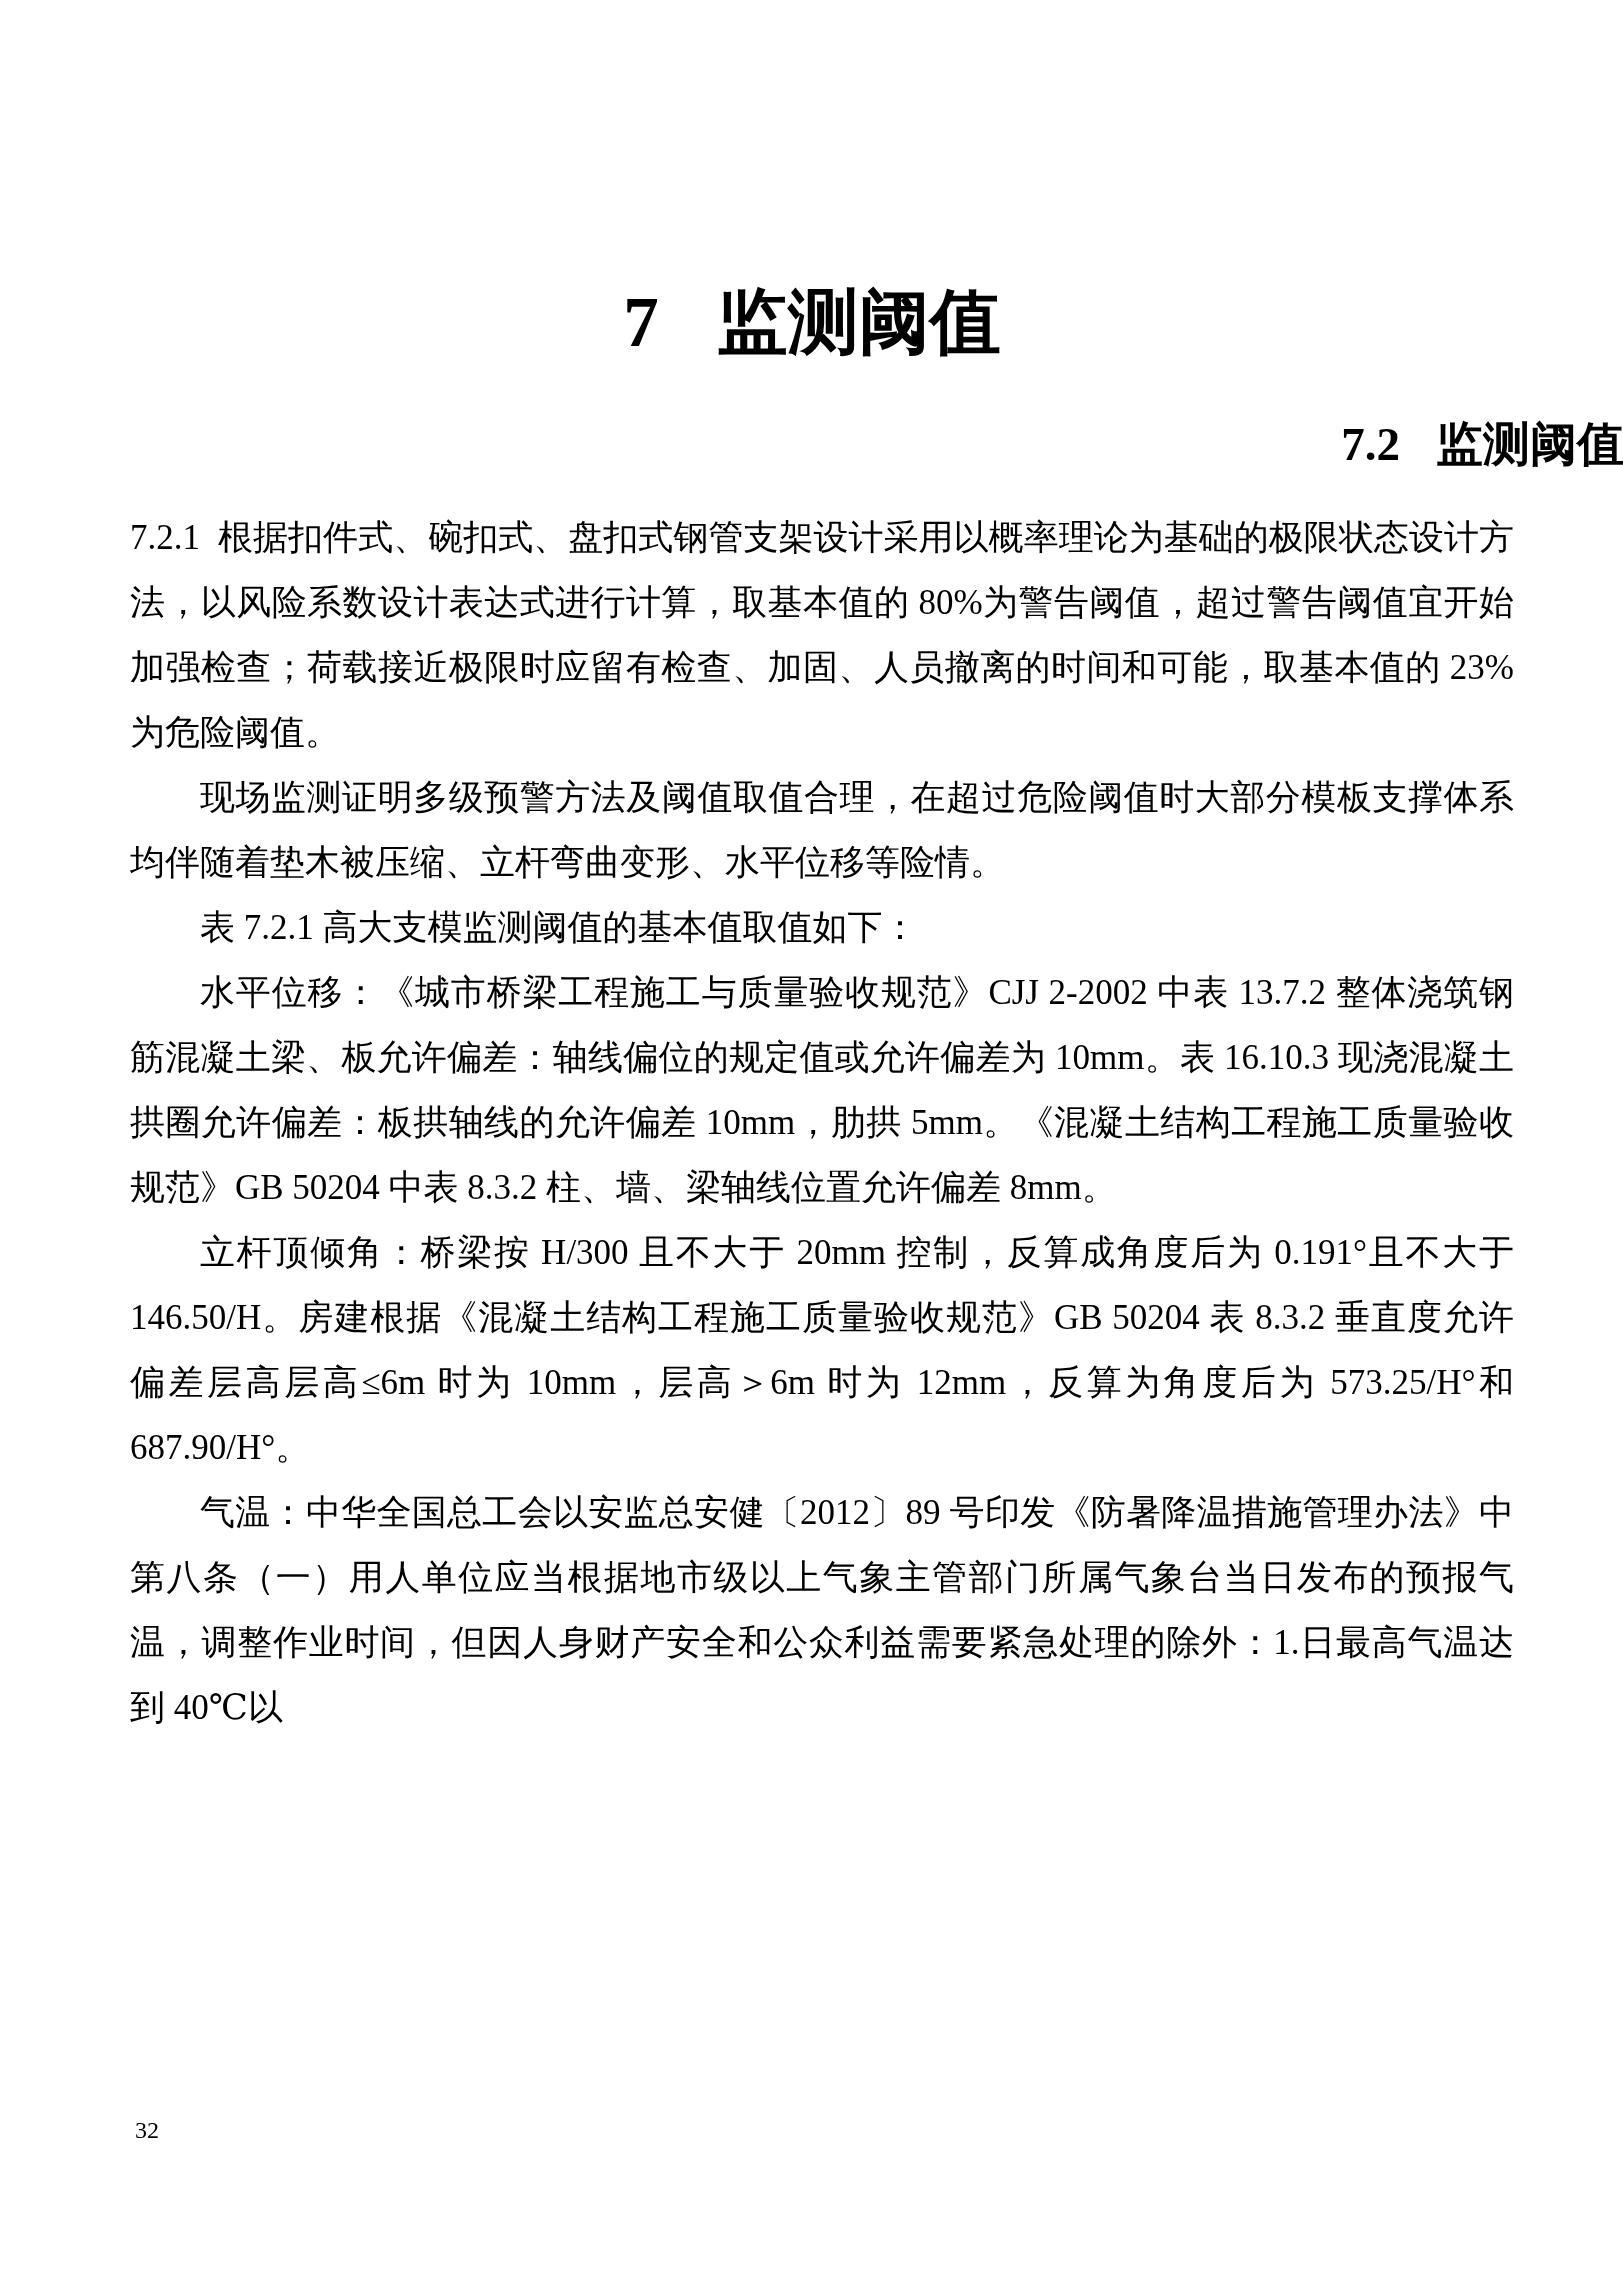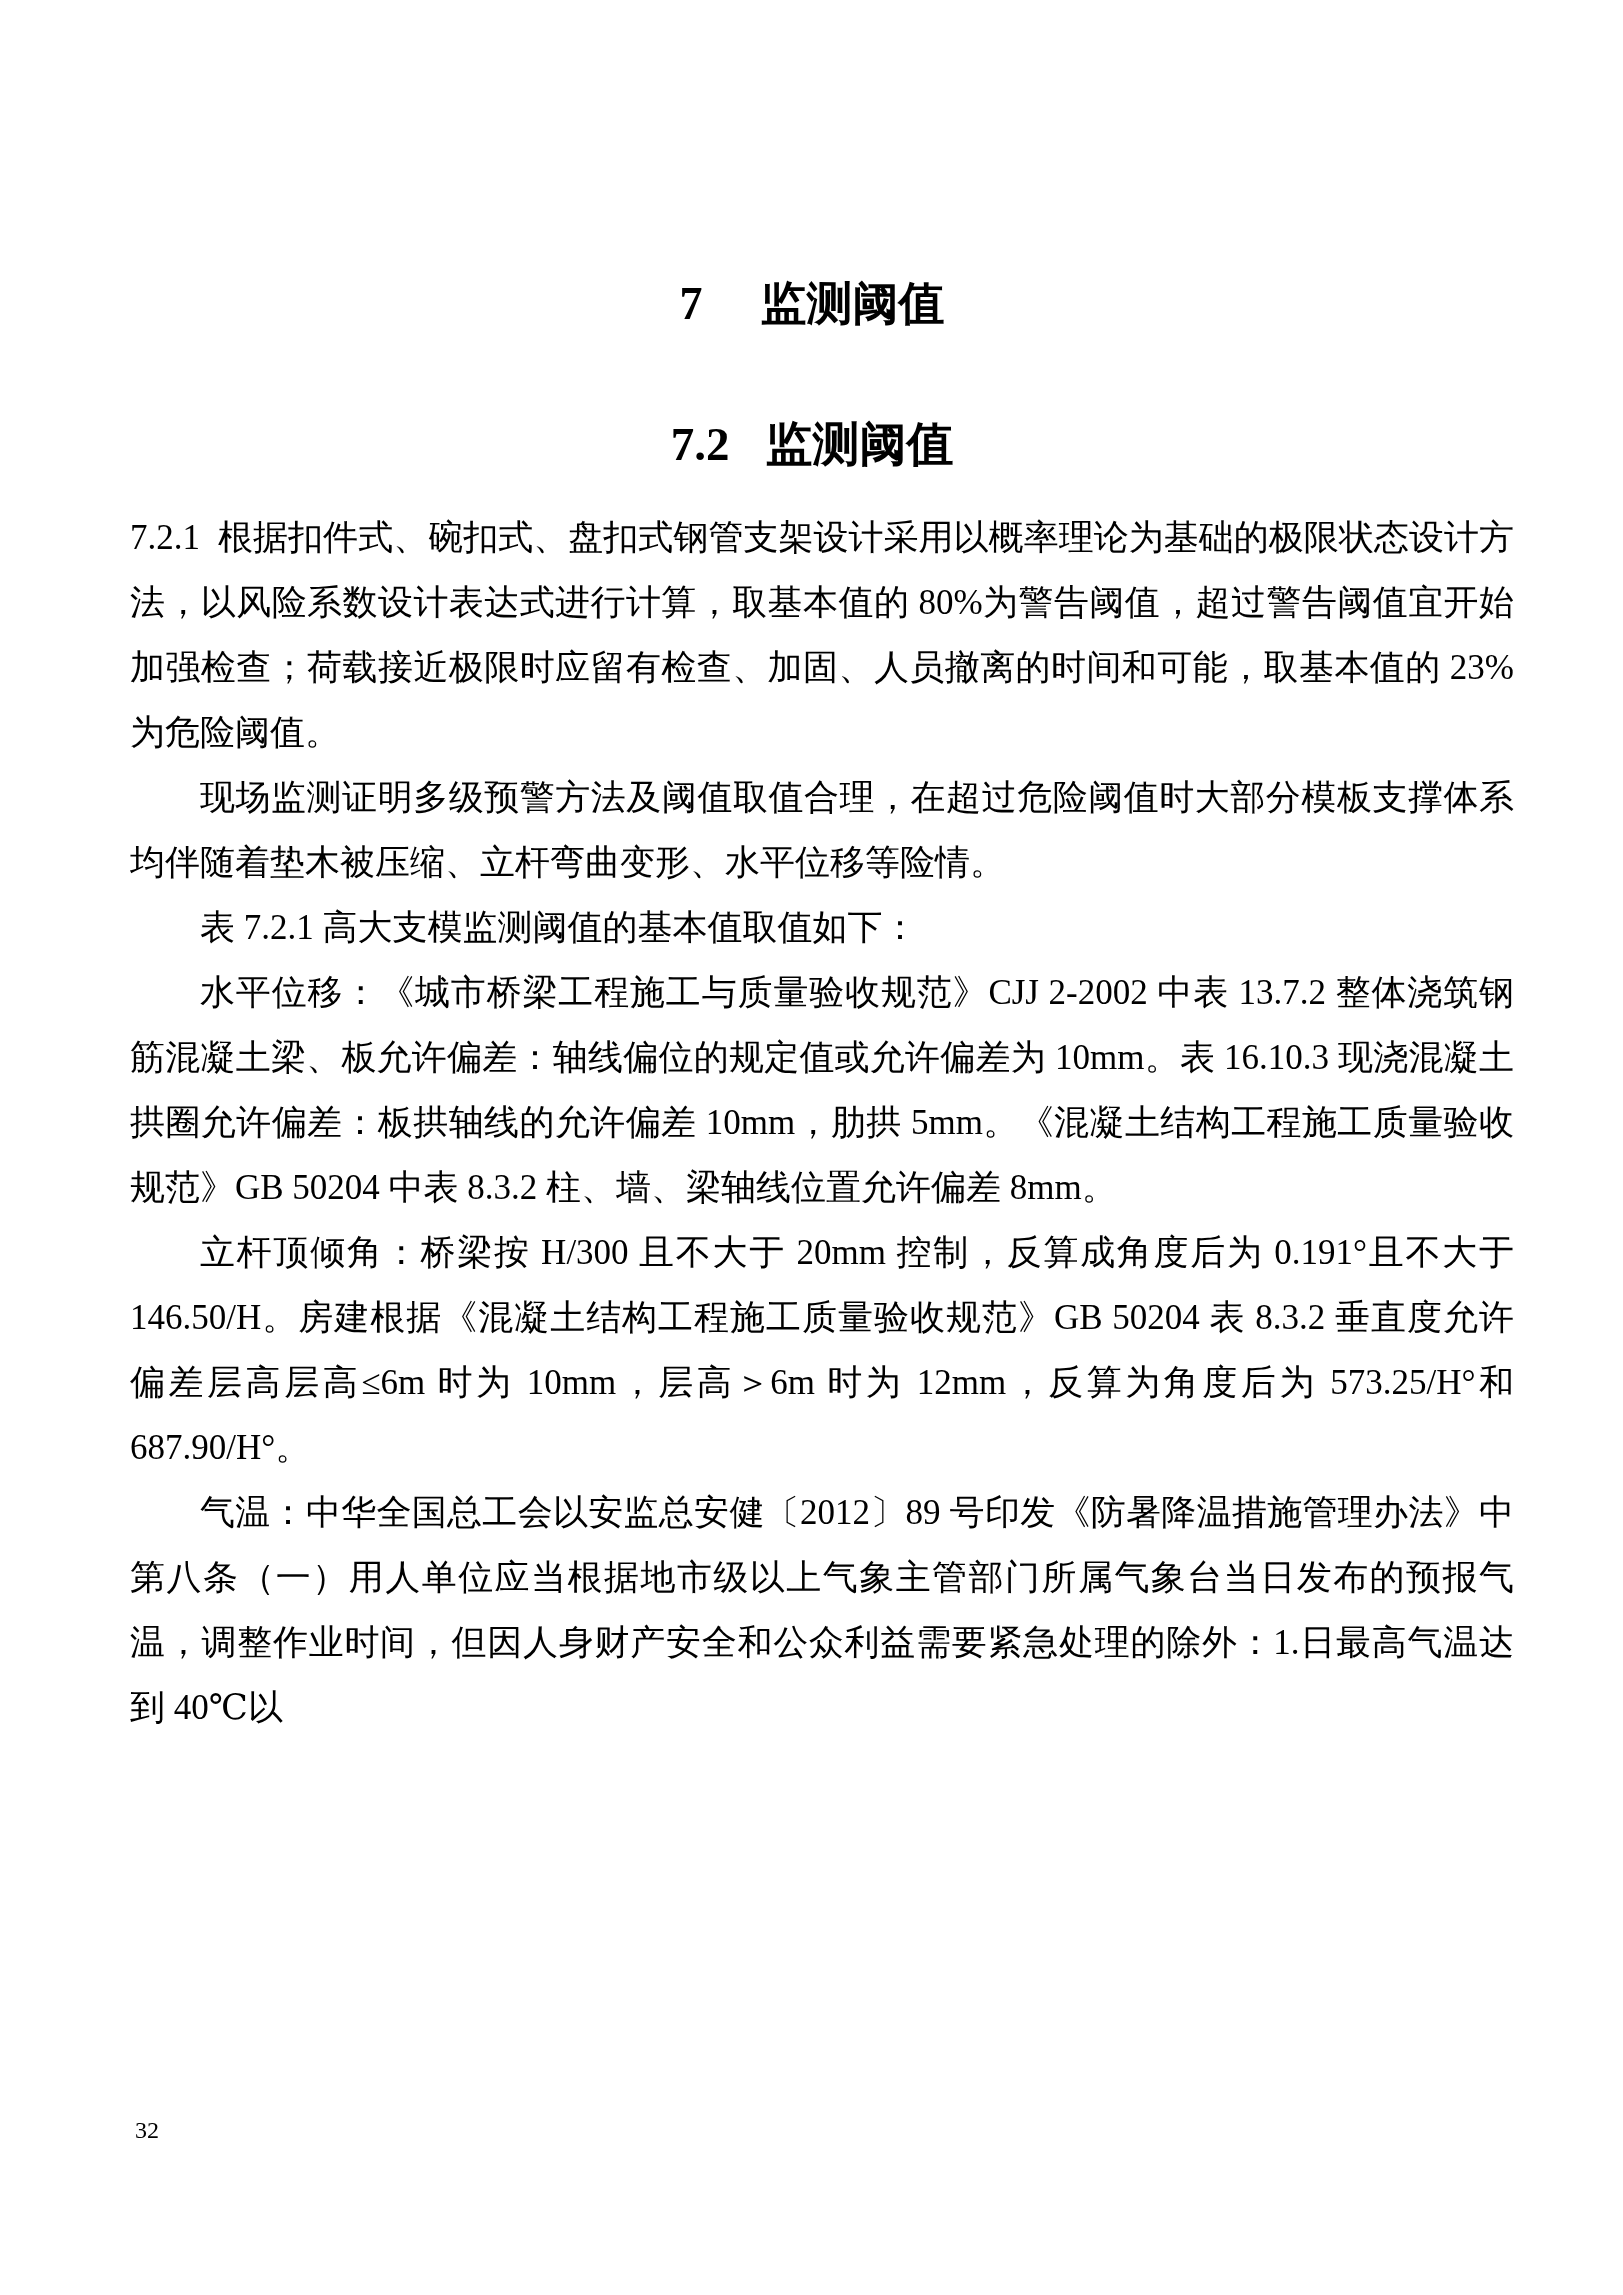--- a/index.html
+++ b/index.html
@@ -12,36 +12,36 @@
     width: 1624px;
     height: 2295px;
     margin: 0 auto;
     background: #ffffff;
     color: #000000;
     font-family: "Liberation Serif", "DejaVu Serif", serif;
     overflow: hidden;
   }
   .chapter-heading {
     position: absolute;
-    top: 273px;
+    top: 291px;
     left: 0;
     width: 100%;
     text-align: center;
-    font-size: 46px;
+    font-size: 71px;
     line-height: 62px;
     font-weight: bold;
     white-space: nowrap;
   }
   .chapter-heading .h-num { margin-right: 58px; }
   .section-heading {
     position: absolute;
     top: 417px;
     left: 0;
     width: 100%;
-    text-align: center;
+    text-align: right;
     font-size: 47px;
     line-height: 55px;
     font-weight: bold;
     white-space: nowrap;
   }
   .section-heading .h-num { margin-right: 36px; }
   .body-text {
     position: absolute;
     top: 505px;
     left: 130px;

